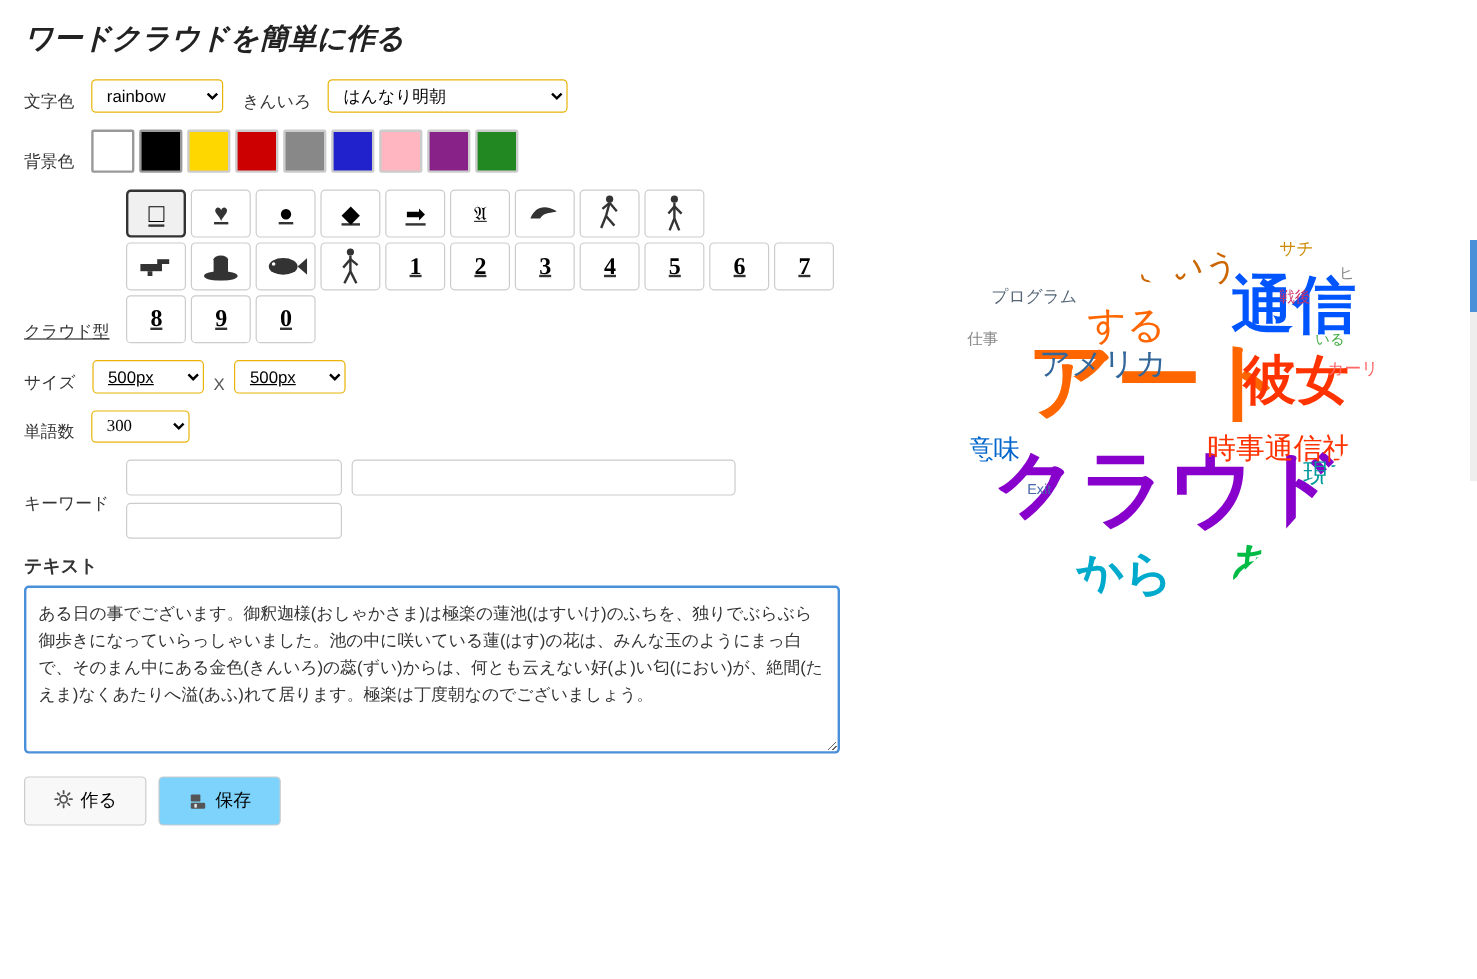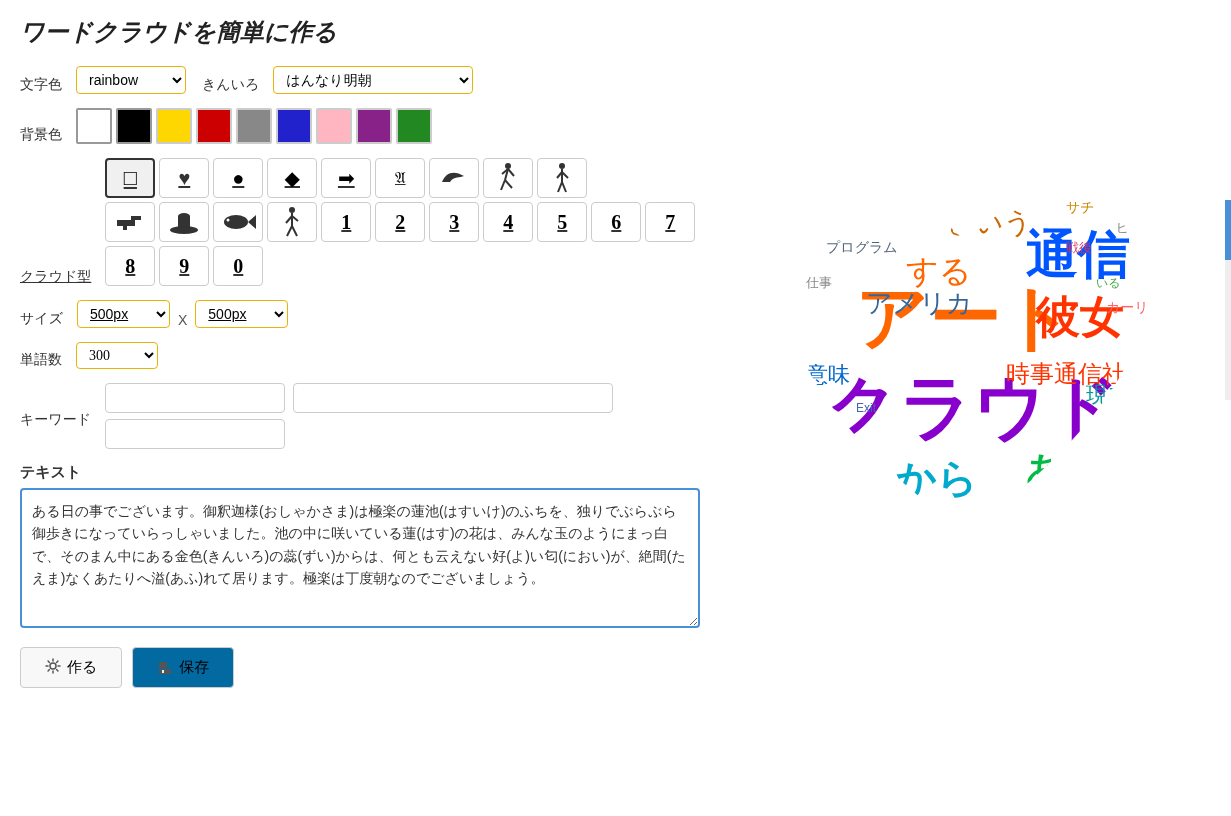--- a/index.html
+++ b/index.html
@@ -161,21 +161,21 @@
       padding: 10px 24px;
       font-size: 15px;
       border-radius: 4px;
       cursor: pointer;
       display: flex;
       align-items: flex-start;
       gap: 6px;
     }
     .btn-save {
       border: 1px solid #ccc;
-      background: #0369a1;
+      background: #7dd3fc;
       padding: 10px 24px;
       font-size: 15px;
       border-radius: 4px;
       cursor: pointer;
       display: flex;
       align-items: center;
       gap: 6px;
       justify-content: flex-end;
     }
     

